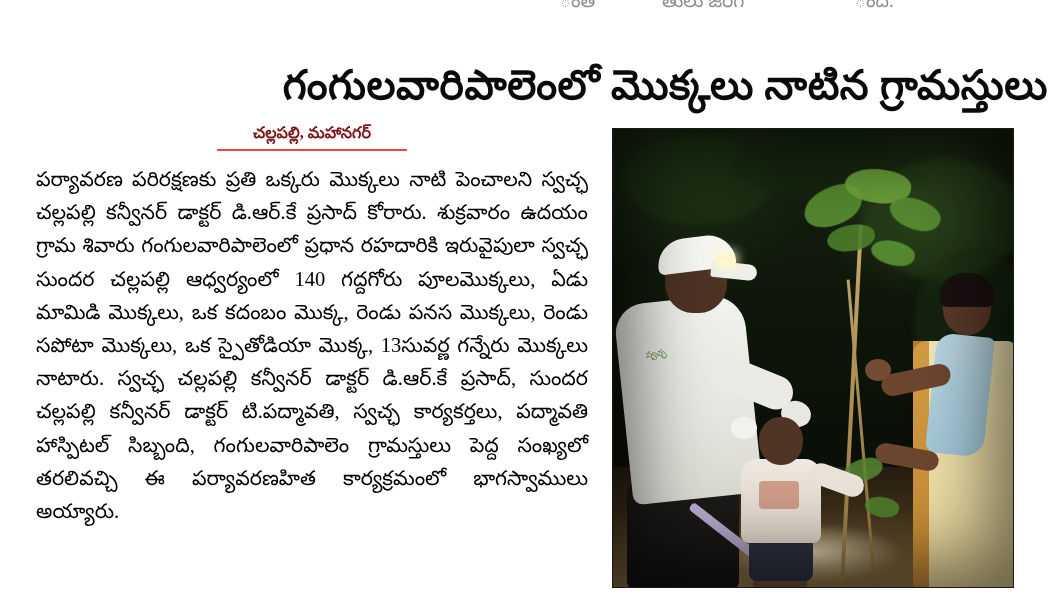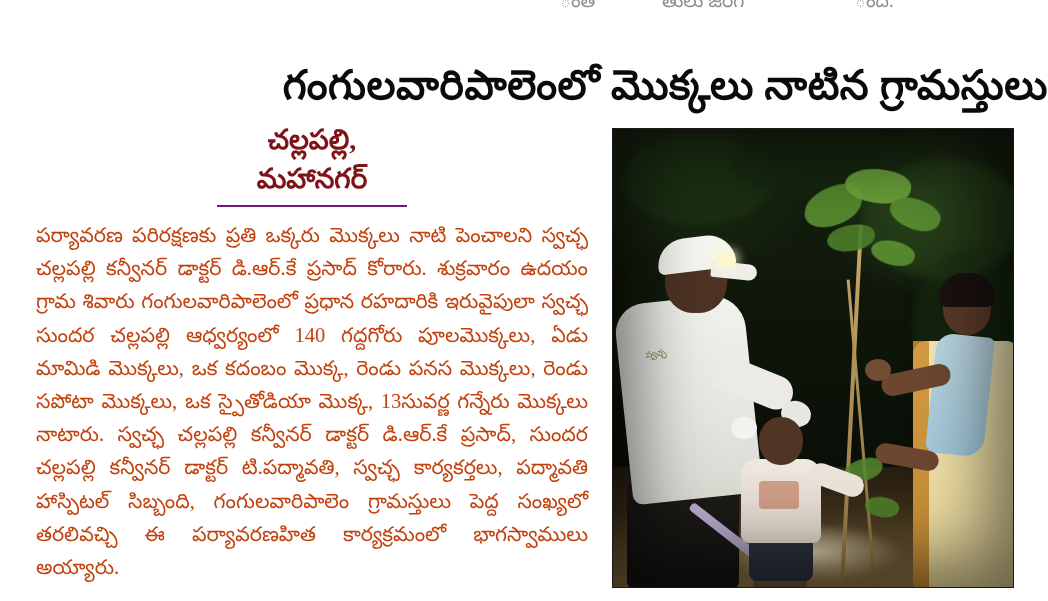--- a/index.html
+++ b/index.html
@@ -59,35 +59,35 @@
 
   
   .article-col {
     position: absolute;
     top: 124px;
     left: 36px;
     width: 552px;
   }
   .byline {
     text-align: center;
-    font-size: 28px;
+    font-size: 16px;
     font-weight: bold;
     color: #7d1418;
     font-family: "Liberation Serif", serif;
     padding-bottom: 3px;
     margin: 0 auto 12px auto;
     width: 190px;
-    border-bottom: 2px solid #701a75;
+    border-bottom: 2px solid #ef4444;
   }
   .body-text {
     font-size: 20.5px;
     line-height: 1.62;
     text-align: justify;
     text-align-last: left;
-    color: #c2410c;
+    color: #000000;
     font-family: "Liberation Serif", serif;
     word-spacing: 1px;
   }
 
   
   .photo {
     position: absolute;
     top: 128px;
     left: 612px;
     width: 400px;

